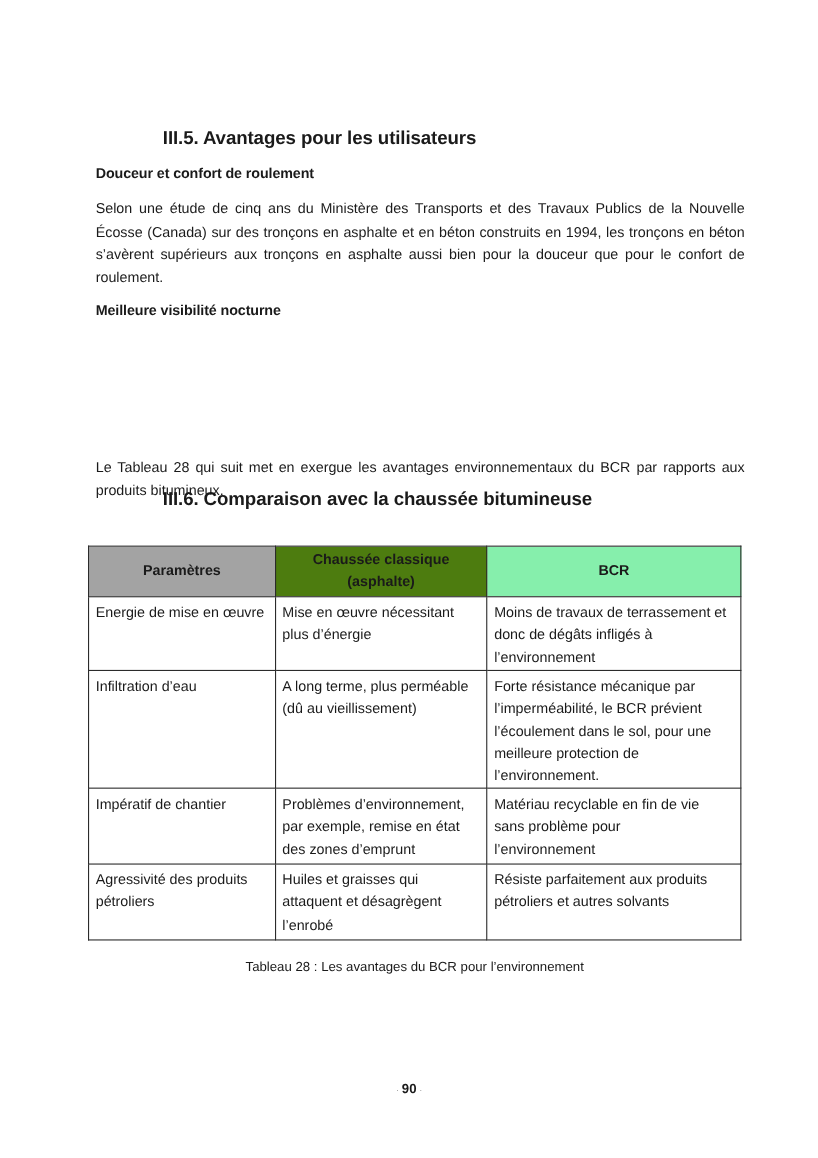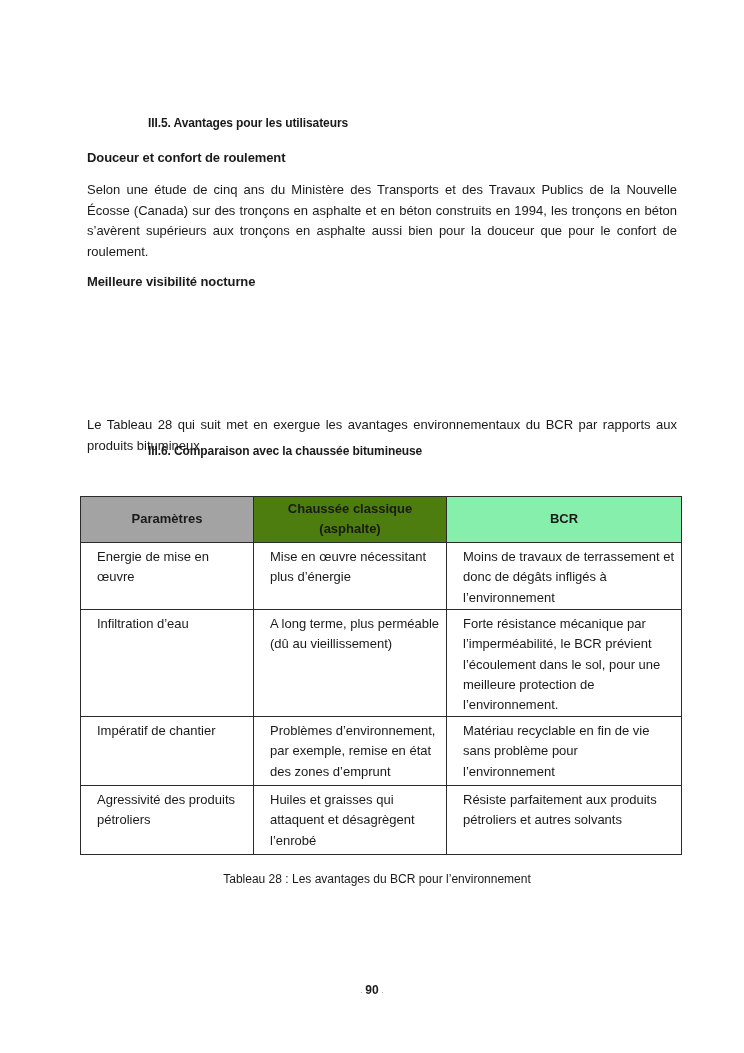--- a/index.html
+++ b/index.html
@@ -18,21 +18,21 @@
     .page {
       position: absolute;
       left: 0; top: 0;
       width: 744px;
       height: 1053px;
     }
     .h-sub {
       position: absolute;
       left: 108px;
       font-weight: bold;
-      font-size: 12px;
+      font-size: 17px;
       letter-spacing: -0.1px;
       padding-left: 40px;
     }
     .h-side {
       position: absolute;
       left: 87px;
       font-weight: bold;
       font-size: 13px;
       letter-spacing: -0.1px;
     }
@@ -50,21 +50,21 @@
       left: 80px;
       top: 496px;
       width: 594px;
       border-collapse: collapse;
       font-size: 13px;
       line-height: 20.4px;
     }
     table.cmp th, table.cmp td {
       border: 1px solid #2b2b2b;
       vertical-align: top;
-      padding: 4px 6px 0 16px;
+      padding: 4px 6px 0 6px;
       text-align: left;
     }
     table.cmp th {
       background: #dbeef4;
       font-weight: bold;
       text-align: center;
       vertical-align: middle;
       height: 40px;
       padding: 2px 6px;
     }

